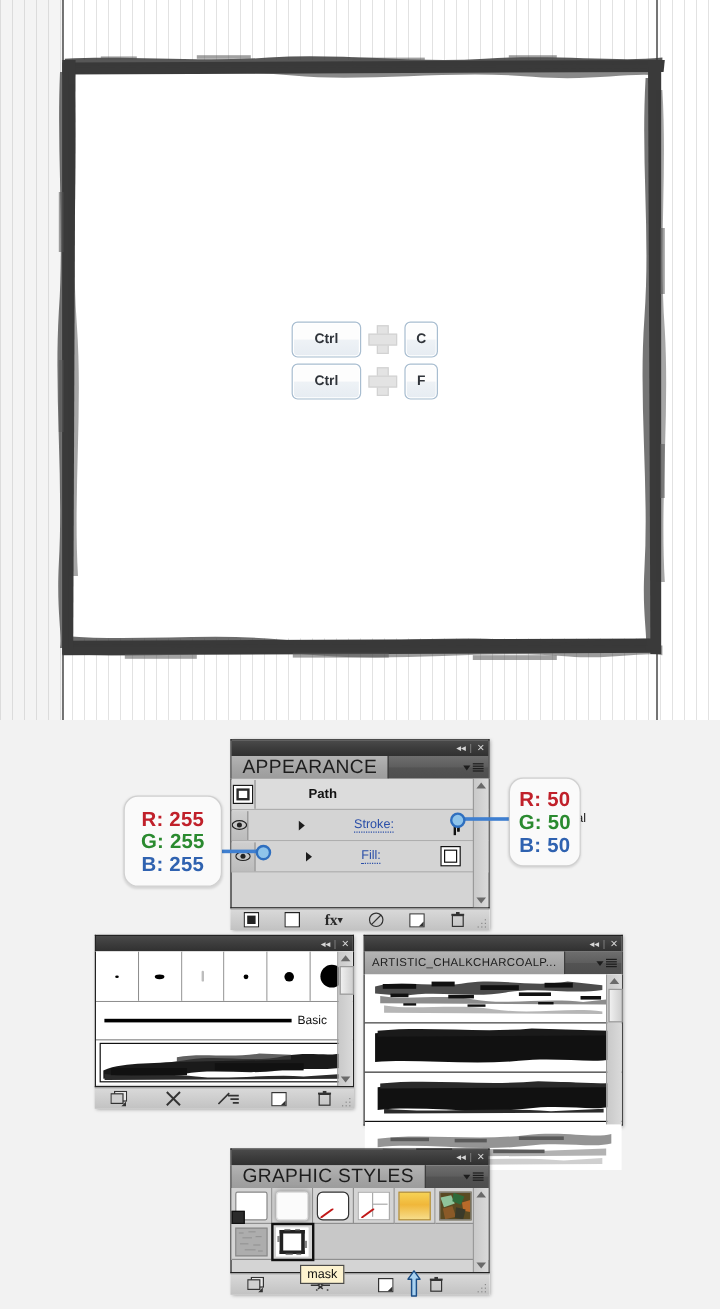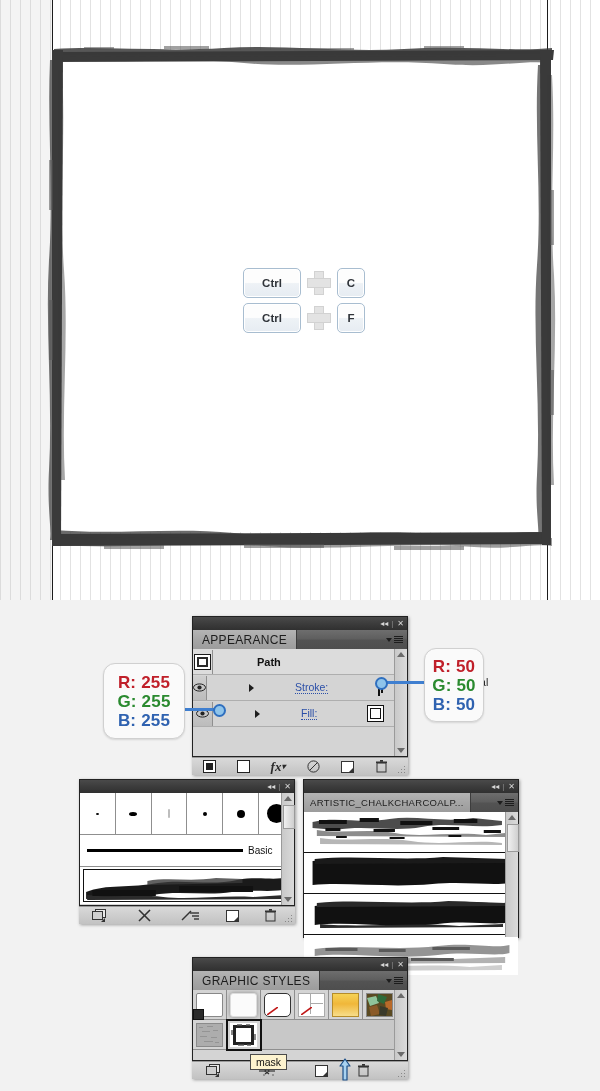--- a/index.html
+++ b/index.html
@@ -71,21 +71,21 @@
   .tb-sep{color:#8a8a8a;font-size:8px;margin-left:3px;}
   .panel-tabbar{
     height:19px;
     background:linear-gradient(to bottom,#6e6e6e 0%,#5e5e5e 48%,#535353 52%,#4e4e4e 100%);
     border-left:1px solid #222;border-right:1px solid #222;
     display:flex;align-items:stretch;position:relative;
   }
   .panel-tab{
     background:linear-gradient(to bottom,#b4b4b4 0%,#a6a6a6 50%,#9c9c9c 100%);
     display:flex;align-items:center;padding:0 9px;
-    font-size:12px;color:#1d1d1d;letter-spacing:.3px;
+    font-size:16px;color:#1d1d1d;letter-spacing:.3px;
     border-right:1px solid #3d3d3d;
   }
   .panel-menu{
     position:absolute;right:4px;top:4px;width:16px;height:11px;
     display:flex;align-items:center;justify-content:flex-end;
   }
   .menu-tri{
     width:0;height:0;border-left:3px solid transparent;border-right:3px solid transparent;
     border-top:4px solid #1d1d1d;margin-right:2px;
   }
@@ -330,21 +330,21 @@
         <svg width="13" height="13">
             <rect x="0.5" y="0.5" width="12" height="12" fill="#fff" stroke="#222"></rect>
             <rect x="3" y="3" width="7" height="7" fill="#222"></rect>
           </svg>
       </div>
       <div class="fico" style="width:34px">
         <svg width="13" height="13">
             <rect x="0.5" y="0.5" width="12" height="12" fill="#fff" stroke="#222"></rect>
           </svg>
       </div>
-      <div class="fico" style="width:36px;font-style:italic;font-weight:bold;font-family:'Liberation Serif',serif;font-size:13px">fx<span style="font-size:8px">▾</span></div>
+      <div class="fico" style="width:36px;font-weight:bold;font-family:'Liberation Serif',serif;font-size:13px">fx<span style="font-size:8px">▾</span></div>
       <div class="fico" style="width:34px">
         <svg width="13" height="13">
             <circle cx="6.5" cy="6.5" r="5.6" fill="none" stroke="#333"></circle>
             <line x1="2.5" y1="10.5" x2="10.5" y2="2.5" stroke="#333"></line>
           </svg>
       </div>
       <div class="fico" style="width:34px">
         <svg width="13" height="12">
             <rect x="0.5" y="0.5" width="12" height="11" fill="#fff" stroke="#333"></rect>
             <path d="M8 11 L12 7 L12 11 Z" fill="#333"></path>

